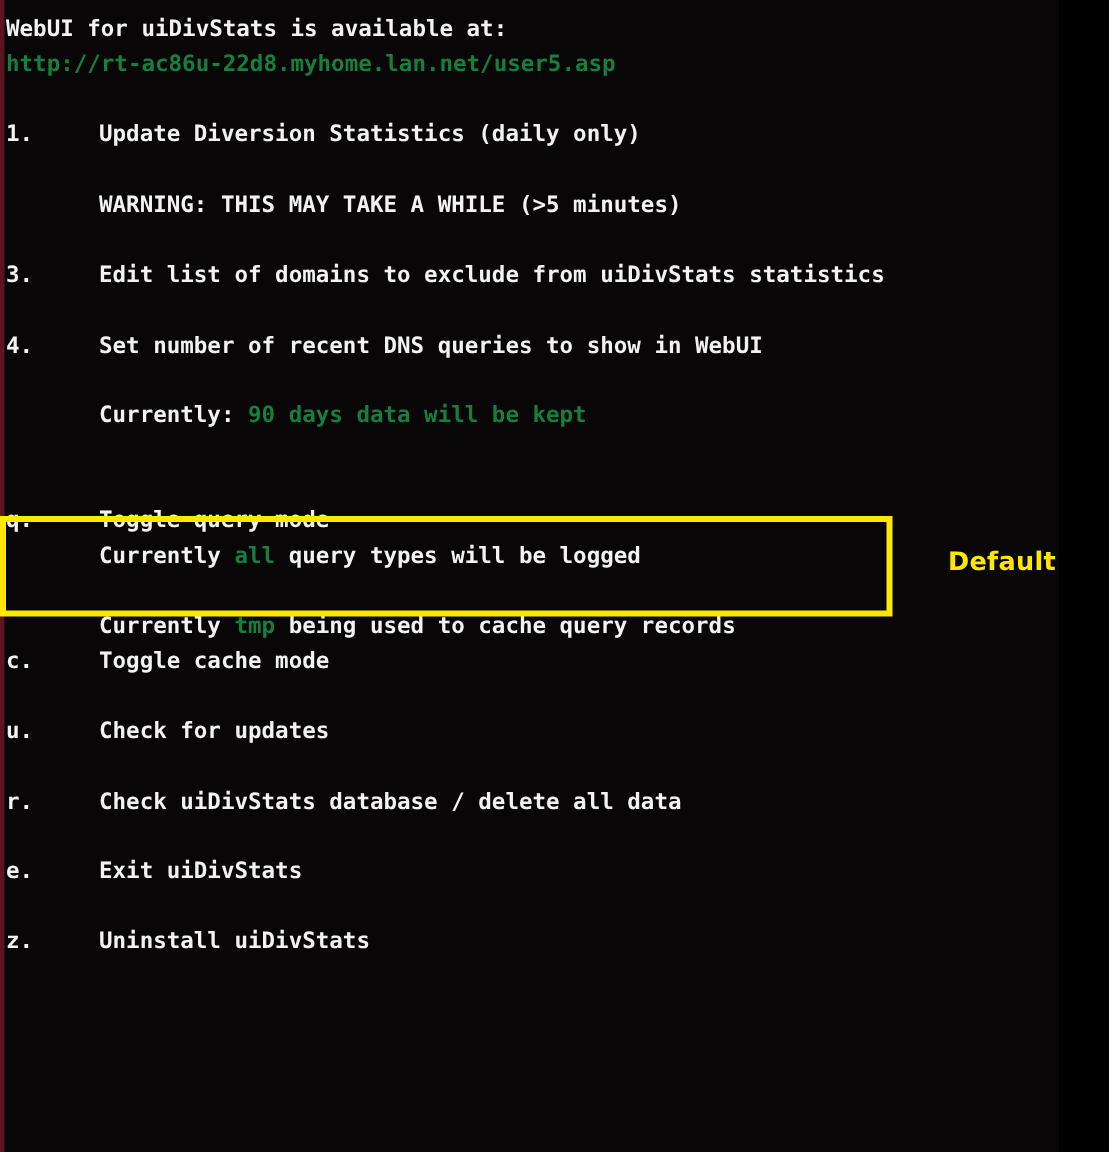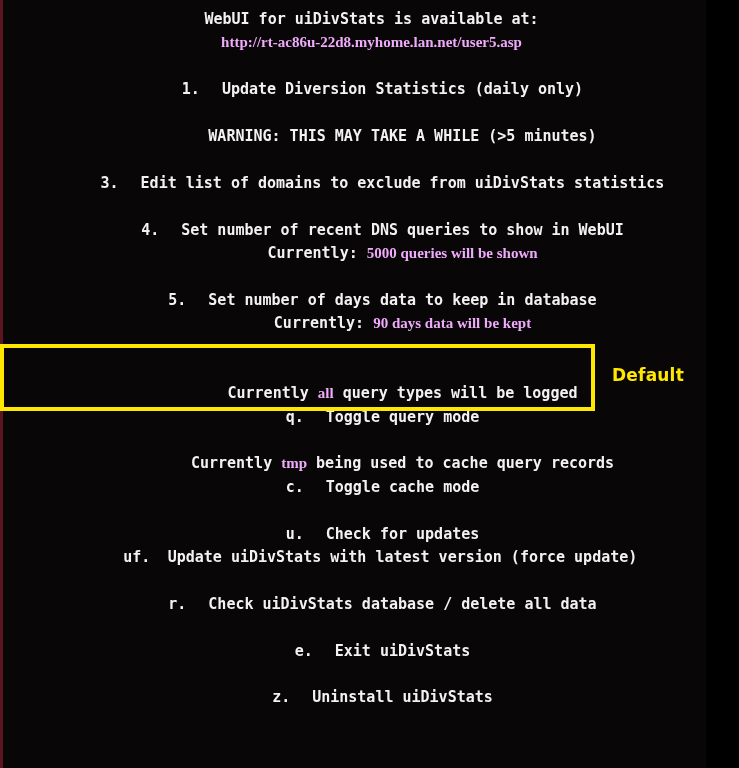--- a/index.html
+++ b/index.html
@@ -11,21 +11,20 @@
     position: relative;
     width: 706px;
     height: 768px;
     background: #080606;
     overflow: hidden;
     font-family: "DejaVu Sans Mono", "Liberation Mono", monospace;
     font-size: 15px;
     line-height: 23.4px;
     color: #f2f2f2;
     font-weight: bold;
-    text-align: center;
     -webkit-font-smoothing: none;
   }
   
   #left-stripe {
     position: absolute;
     left: 0;
     top: 0;
     width: 3px;
     height: 768px;
     background: #5a1520;
@@ -40,41 +39,41 @@
     box-sizing: border-box;
     z-index: 2;
   }
   .line {
     white-space: pre;
     height: 23.4px;
     padding-left: 4px;
     box-sizing: border-box;
   }
   .blank { height: 23.4px; }
-  .cyan { color: #f0abfc; font-family: Liberation Serif, serif; }
+  .cyan { color: #15803d; }
   .white { color: #f2f2f2; }
   .key {
     display: inline-block;
     width: 62px;
   }
   
   #highlight-box {
     position: absolute;
     left: 0px;
     top: 344px;
     width: 595px;
     height: 67px;
     border: 4px solid #ffe800;
     box-sizing: border-box;
     z-index: 5;
     pointer-events: none;
   }
   #default-label {
     position: absolute;
-    left: 612px;
+    left: 632px;
     top: 364px;
     color: #ffe800;
     font-family: "DejaVu Sans", "Liberation Sans", sans-serif;
     font-size: 17px;
     font-weight: bold;
     letter-spacing: 0.2px;
     z-index: 6;
   }
 </style>
 </head>
@@ -93,39 +92,36 @@
     <div class="line"><span class="key">1.</span><span>Update Diversion Statistics (daily only)</span></div>
     <div class="blank"></div>
 
     <div class="line"><span class="key"></span><span>WARNING: THIS MAY TAKE A WHILE (&gt;5 minutes)</span></div>
     <div class="blank"></div>
 
     <div class="line"><span class="key">3.</span><span>Edit list of domains to exclude from uiDivStats statistics</span></div>
     <div class="blank"></div>
 
     <div class="line"><span class="key">4.</span><span>Set number of recent DNS queries to show in WebUI</span></div>
-    <div class="line"><span class="key"></span><span class="white">Currently: </span><span class="cyan">5000 queries will be shown</span></div>
     <div class="blank"></div>
 
-    <div class="line"><span class="key">5.</span><span>Set number of days data to keep in database</span></div>
     <div class="line"><span class="key"></span><span class="white">Currently: </span><span class="cyan">90 days data will be kept</span></div>
     <div class="blank"></div>
 
     <div class="blank"></div>
 
+    <div class="line"><span class="key">q.</span><span>Toggle query mode</span></div>
     <div class="line"><span class="key"></span><span class="white">Currently </span><span class="cyan">all</span><span class="white"> query types will be logged</span></div>
-    <div class="line"><span class="key">q.</span><span>Toggle query mode</span></div>
     <div class="blank"></div>
 
     <div class="line"><span class="key"></span><span class="white">Currently </span><span class="cyan">tmp</span><span class="white"> being used to cache query records</span></div>
     <div class="line"><span class="key">c.</span><span>Toggle cache mode</span></div>
     <div class="blank"></div>
 
     <div class="line"><span class="key">u.</span><span>Check for updates</span></div>
-    <div class="line"><span class="key">uf.</span><span>Update uiDivStats with latest version (force update)</span></div>
     <div class="blank"></div>
 
     <div class="line"><span class="key">r.</span><span>Check uiDivStats database / delete all data</span></div>
     <div class="blank"></div>
 
     <div class="line"><span class="key">e.</span><span>Exit uiDivStats</span></div>
     <div class="blank"></div>
 
     <div class="line"><span class="key">z.</span><span>Uninstall uiDivStats</span></div>
 

